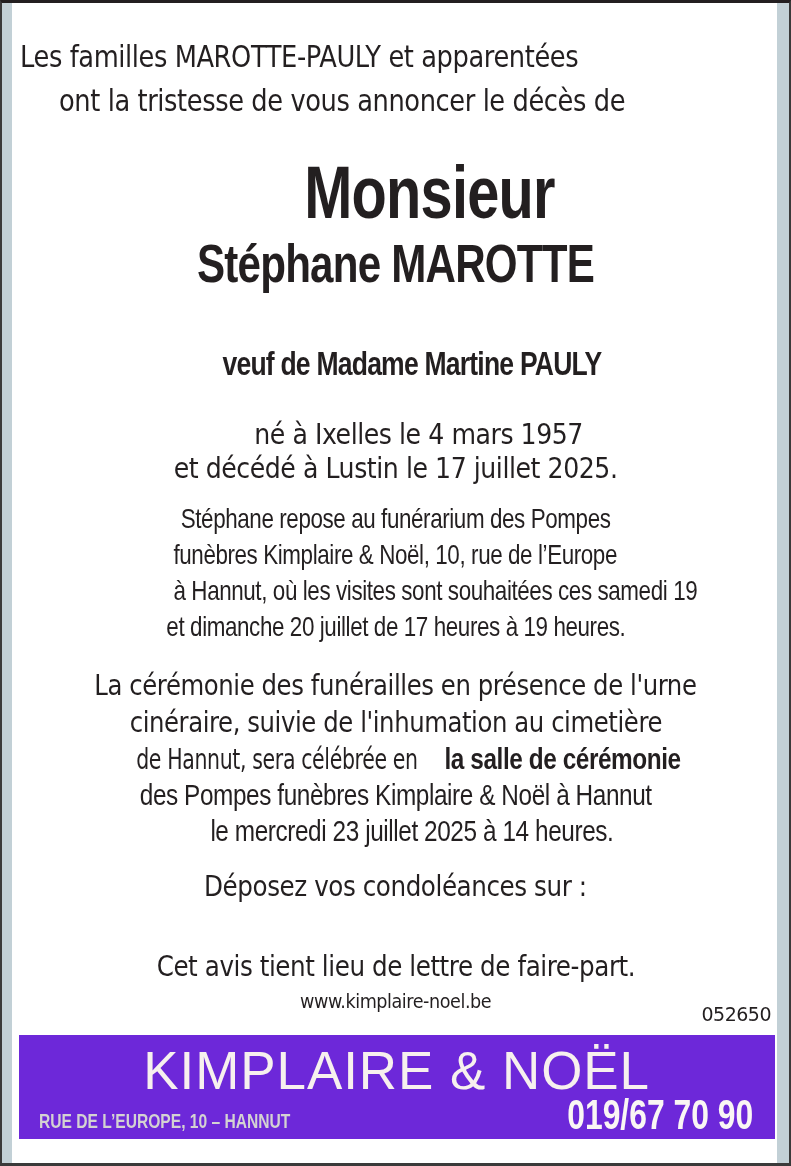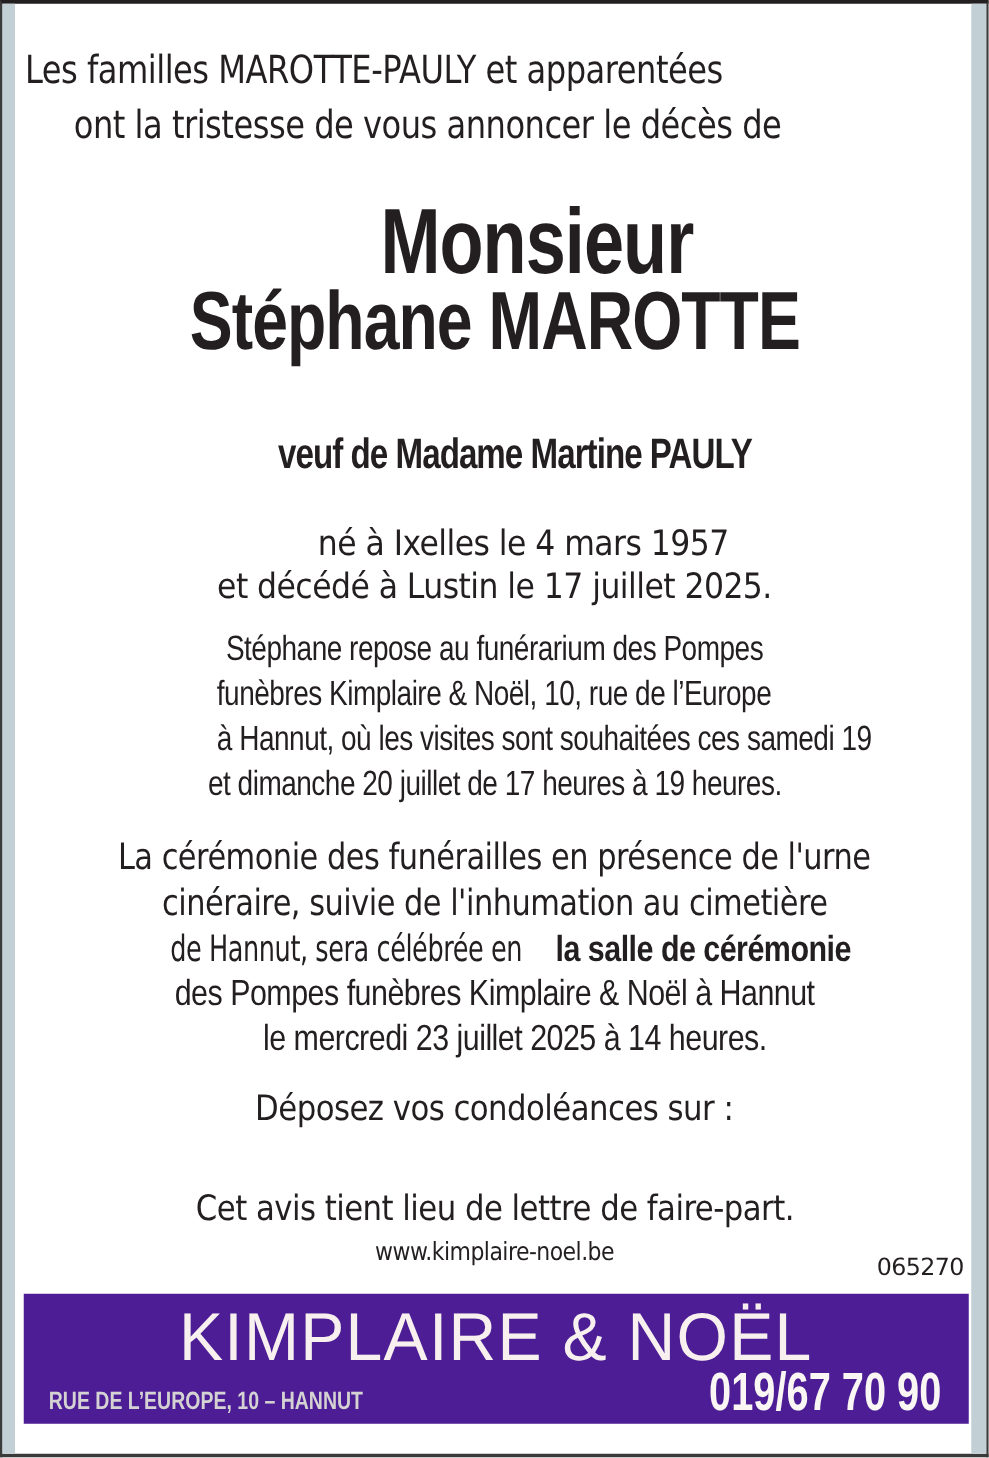--- a/index.html
+++ b/index.html
@@ -14,41 +14,41 @@
     }
     .strip-left { position: absolute; left: 2px; top: 3px; width: 10px; height: 1160px; background: #c2d0d6; }
     .strip-right { position: absolute; left: 777px; top: 3px; width: 12px; height: 1160px; background: #c2d0d6; }
     .line { position: absolute; white-space: nowrap; letter-spacing: -0.5px; }
     .cond { transform-origin: left top; }
     .t1 { left: 20px; top: 38px; font-size: 31px; transform: scaleX(0.83); }
     .t2 { left: 59px; top: 82px; font-size: 31px; transform: scaleX(0.83); }
     .title { width: 791px; left: 0; text-align: center; font-family: "Liberation Sans", sans-serif; font-weight: bold; letter-spacing: -1px; }
     .title span { display: inline-block; transform: scaleX(0.78); }
     .h1 { top: 150px; font-size: 74px; padding-left: 34px; }
-    .h2 { top: 218px; font-size: 66px; }
+    .h2 { top: 232px; font-size: 54px; }
     .veuf { top: 344px; font-size: 34px; padding-left: 16px; }
     .center { width: 791px; left: 0; text-align: center; }
     .center span { display: inline-block; }
     .b1 { top: 418px; font-size: 28px; padding-left: 23px; }
     .b1 span { transform: scaleX(0.9); }
     .b2 { top: 452px; font-size: 28px; }
     .b2 span { transform: scaleX(0.9); }
     .bold { font-family: "Liberation Sans", sans-serif; font-weight: normal; }
     .v { font-size: 28px; }
     .v span { transform: scaleX(0.8); }
     .v1 { top: 503px; } .v2 { top: 539px; } .v3 { top: 575px; margin-left: 40px; } .v4 { top: 611px; }
     .c { font-size: 29px; }
     .c span { transform: scaleX(0.84); }
     .c1 { top: 668px; } .c2 { top: 705px; } .c3 { top: 742px; } .c4 { top: 779px; } .c5 { top: 815px; padding-left: 16px; }
     .c strong { font-family: "Liberation Sans", sans-serif; font-weight: bold; }
     .d1 { top: 870px; font-size: 28px; } .d2 { top: 945px; font-size: 20px; margin-top: 44px; } .d3 { top: 950px; font-size: 28px; }
     .d1 span, .d2 span, .d3 span { transform: scaleX(0.88); }
     .ref { right: 20px; top: 1003px; font-size: 19px; letter-spacing: -0.5px; }
     .banner {
-      position: absolute; left: 19px; top: 1035px; width: 756px; height: 104px; background: #4c1d95;
+      position: absolute; left: 19px; top: 1035px; width: 756px; height: 104px; background: #6d28d9;
     }
     .brand {
       position: absolute; left: 0; width: 756px; top: 4px; text-align: center;
       font-family: "Liberation Sans", sans-serif; font-size: 54px; color: #f7f0ee; letter-spacing: 1px;
     }
     .brand span { display: inline-block; transform: scaleX(0.98); }
     .address {
       position: absolute; left: 20px; top: 75px; font-family: "Liberation Sans", sans-serif; font-weight: bold;
       font-size: 20px; color: #d4d2d2; white-space: nowrap; transform: scaleX(0.78); transform-origin: left top;
     }
@@ -82,19 +82,19 @@
 <div class="line center c c1"><span>La cérémonie des funérailles en présence de l'urne</span></div>
 <div class="line center c c2"><span>cinéraire, suivie de l'inhumation au cimetière</span></div>
 <div class="line center c c3"><span><span>de Hannut, sera célébrée en </span><strong>la salle de cérémonie</strong></span></div>
 <div class="line center bold c c4"><span>des Pompes funèbres Kimplaire &amp; Noël à Hannut</span></div>
 <div class="line center bold c c5"><span>le mercredi 23 juillet 2025 à 14 heures.</span></div>
 
 <div class="line center d1"><span>Déposez vos condoléances sur :</span></div>
 <div class="line center d2"><span>www.kimplaire-noel.be</span></div>
 <div class="line center d3"><span>Cet avis tient lieu de lettre de faire-part.</span></div>
 
-<div class="line ref">065270</div>
+<div class="line ref">052650</div>
 
 <div class="banner">
   <div class="brand"><span>KIMPLAIRE &amp; NOËL</span></div>
   <div class="address">RUE DE L’EUROPE, 10 – HANNUT</div>
   <div class="phone">019/67 70 90</div>
 </div>
 
 </body></html>

